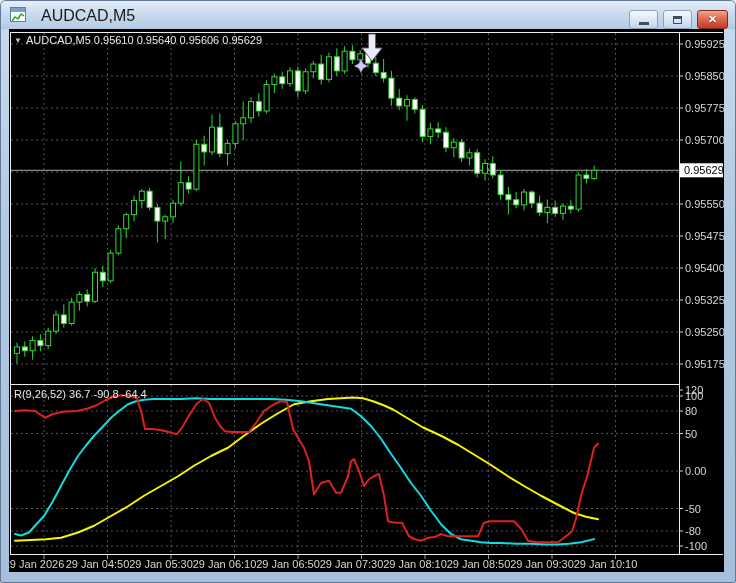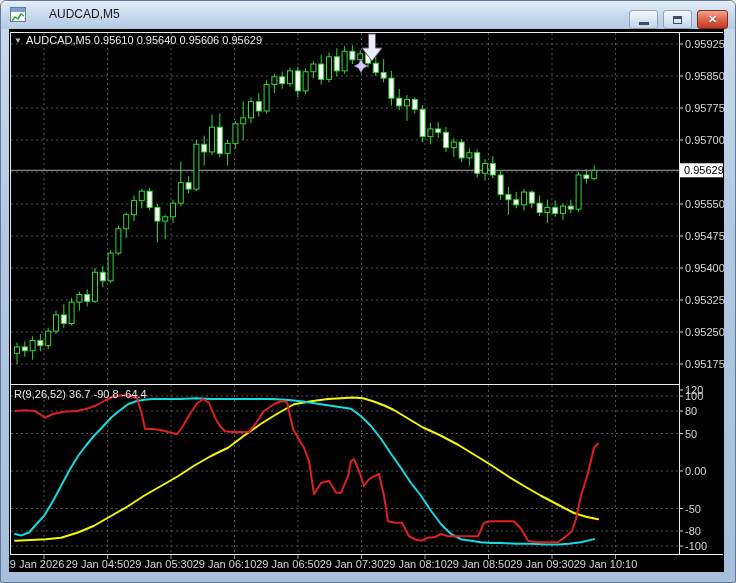--- a/index.html
+++ b/index.html
@@ -5,21 +5,21 @@
   html,body{margin:0;padding:0;background:#e8e8e8;font-family:"Liberation Sans",sans-serif;}
   .window{position:relative;width:736px;height:583px;
     background:linear-gradient(#c9dbee,#b3c9e2 40%,#a7bfda);
     border:1px solid #62799a;border-radius:6px 6px 2px 2px;box-sizing:border-box;overflow:hidden;}
   .titlebar{position:absolute;left:0;top:0;width:100%;height:28px;
     background:linear-gradient(#e5eefa,#cadbef 45%,#b4cae4);}
   .app-icon{position:absolute;left:9px;top:6px;width:16px;height:15px;
     background:#fff;border:1px solid #5f7ca2;box-sizing:border-box;}
   .app-icon .bar{position:absolute;left:0;top:0;width:100%;height:4px;background:#7aa0cc;}
   .app-icon svg{position:absolute;left:1px;top:5px;}
-  .title{position:absolute;left:48px;top:6px;font-size:12px;color:#1a1a1a;}
+  .title{position:absolute;left:40px;top:6px;font-size:16px;color:#1a1a1a;}
   .win-buttons{position:absolute;right:7px;top:9px;display:flex;gap:5px;}
   .wbtn{width:29px;height:19px;border-radius:3px;position:relative;box-sizing:border-box;}
   .wbtn.min,.wbtn.max{background:linear-gradient(#f4f8fc,#dfe9f5 45%,#c3d5ea);border:1px solid #8fa2ba;}
   .wbtn.close{width:31px;background:linear-gradient(#f0a492,#e06a50 45%,#c23a24);border:1px solid #7e2d1d;}
   .glyph-min{position:absolute;left:9px;top:11px;width:10px;height:3px;background:#3d4d63;}
   .glyph-max{position:absolute;left:9px;top:5px;width:9px;height:8px;
     border:1px solid #3d4d63;border-top:3px solid #3d4d63;box-sizing:border-box;background:transparent;}
   .glyph-close{position:absolute;left:0;top:2px;width:100%;text-align:center;
     color:#fff;font-size:11px;font-weight:bold;text-shadow:0 1px 1px #7e2d1d;}
   .client{position:absolute;left:8px;top:28px;width:715px;height:543px;background:#000;}

